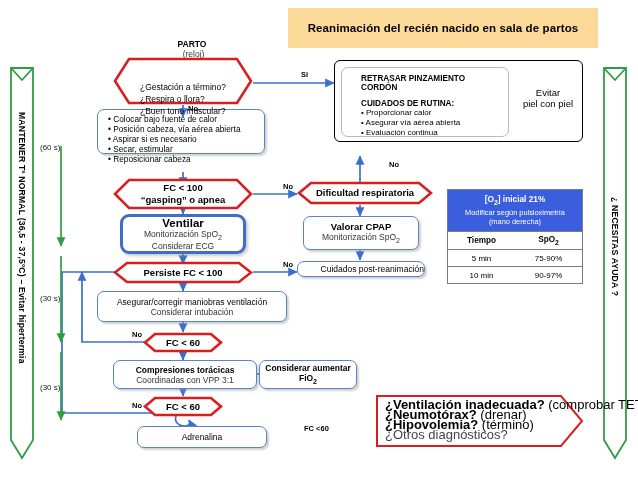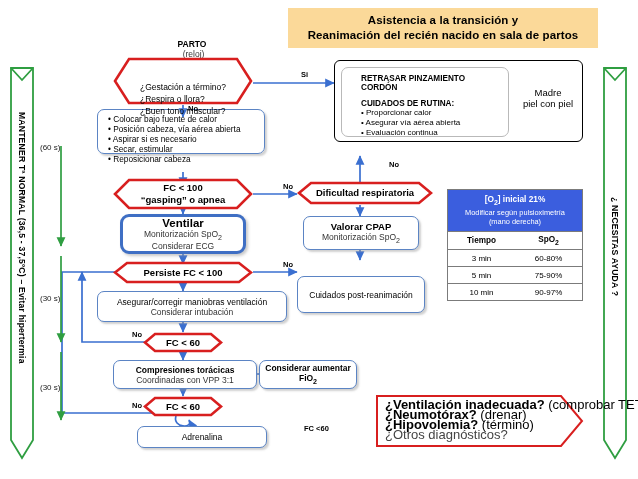--- a/index.html
+++ b/index.html
@@ -138,21 +138,20 @@
     <path d="M11,68 L22,80 L33,68"></path>
   </g>
 
   <g fill="none" stroke="#2f9e41" stroke-width="1.8">
     <path d="M604,68 L626,68 L626,440 L615,458 L604,440 Z"></path>
     <path d="M604,68 L615,80 L626,68"></path>
   </g>
 </svg>
 
 <div id="header-banner">
-  <div class="hl">Asistencia a la transición y</div>
   <div class="hl">Reanimación del recién nacido en sala de partos</div>
 </div>
 
 <div class="vtext t-9" style="left:27px;top:112px;transform:rotate(90deg);font-size:8.6px;letter-spacing:.2px;">MANTENER Tª NORMAL (36,5 - 37,5ºC) – Evitar hipertermia</div>
 <div class="vtext t-9" style="left:620px;top:197px;transform:rotate(90deg);font-size:8.6px;letter-spacing:.2px;">¿ NECESITAS AYUDA ?</div>
 
 <div class="tlabel" style="left:40px;top:143px;">(60 s)</div>
 <div class="tlabel" style="left:40px;top:294px;">(30 s)</div>
 <div class="tlabel" style="left:40px;top:383px;">(30 s)</div>
 
@@ -242,62 +241,58 @@
 
 <div class="black-box" style="position:absolute;left:334px;top:60px;width:249px;height:82px;box-sizing:border-box;">
   <div class="inner-dash" style="position:absolute;left:6px;top:6px;width:168px;height:70px;box-sizing:border-box;padding:6px 19px;text-align:left;">
     <div class="t-9 t-bold" style="font-size:8.2px;">RETRASAR PINZAMIENTO CORDÓN</div>
     <div class="t-9 t-bold" style="font-size:8.2px;margin-top:7px;">CUIDADOS DE RUTINA:</div>
     <div class="t-9" style="font-size:8px;line-height:10px;">• Proporcionar calor</div>
     <div class="t-9" style="font-size:8px;line-height:10px;">• Asegurar vía aérea abierta</div>
     <div class="t-9" style="font-size:8px;line-height:10px;">• Evaluación continua</div>
   </div>
   <div style="position:absolute;left:182px;top:26px;width:62px;text-align:center;">
-    <div class="t-10">Madre</div>
+    <div class="t-10">Evitar</div>
     <div class="t-10">piel con piel</div>
   </div>
 </div>
 
 <div class="hex" style="left:297px;top:181px;width:136px;height:24px;">
   <svg class="hexbg" viewBox="0 0 136 24" preserveAspectRatio="none">
     <polygon points="14,2 122,2 134,12 122,22 14,22 2,12" fill="#fff" stroke="#d81f1f" stroke-width="2.6"></polygon>
   </svg>
   <div class="hextxt t-10 t-bold">Dificultad respiratoria</div>
 </div>
 
 <div class="node blue-box" style="left:303px;top:216px;width:116px;height:34px;">
   <div class="t-10 t-bold">Valorar CPAP</div>
   <div class="t-9 sub">
     <span>Monitorización SpO</span><sub>2</sub>
   </div>
 </div>
 
-<div class="node blue-box" style="left:297px;top:276px;width:128px;height:37px;">
+<div class="node blue-box" style="left:297px;top:261px;width:128px;height:16px;align-items:flex-end;">
   <div class="t-9">Cuidados post-reanimación</div>
 </div>
 
 <div id="spo2-table">
   <div id="spo2-head">
     <div class="h1">
       <span>[O</span><sub>2</sub><span>] inicial 21%</span>
     </div>
     <div class="h2">Modificar según pulsioximetría</div>
     <div class="h2">(mano derecha)</div>
   </div>
   <table>
     <tbody>
         <tr>
       <th class="sp-c1">Tiempo</th>
       <th>
         <span>SpO</span><sub>2</sub>
       </th>
-    </tr>
-    <tr>
-      <td>3 min</td>
-      <td>60-80%</td>
     </tr>
     <tr>
       <td>5 min</td>
       <td>75-90%</td>
     </tr>
     <tr>
       <td>10 min</td>
       <td>90-97%</td>
     </tr>
   </tbody>

